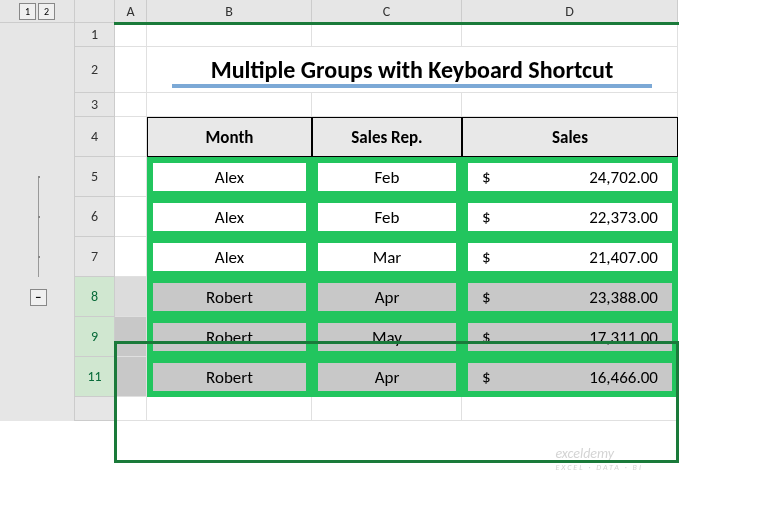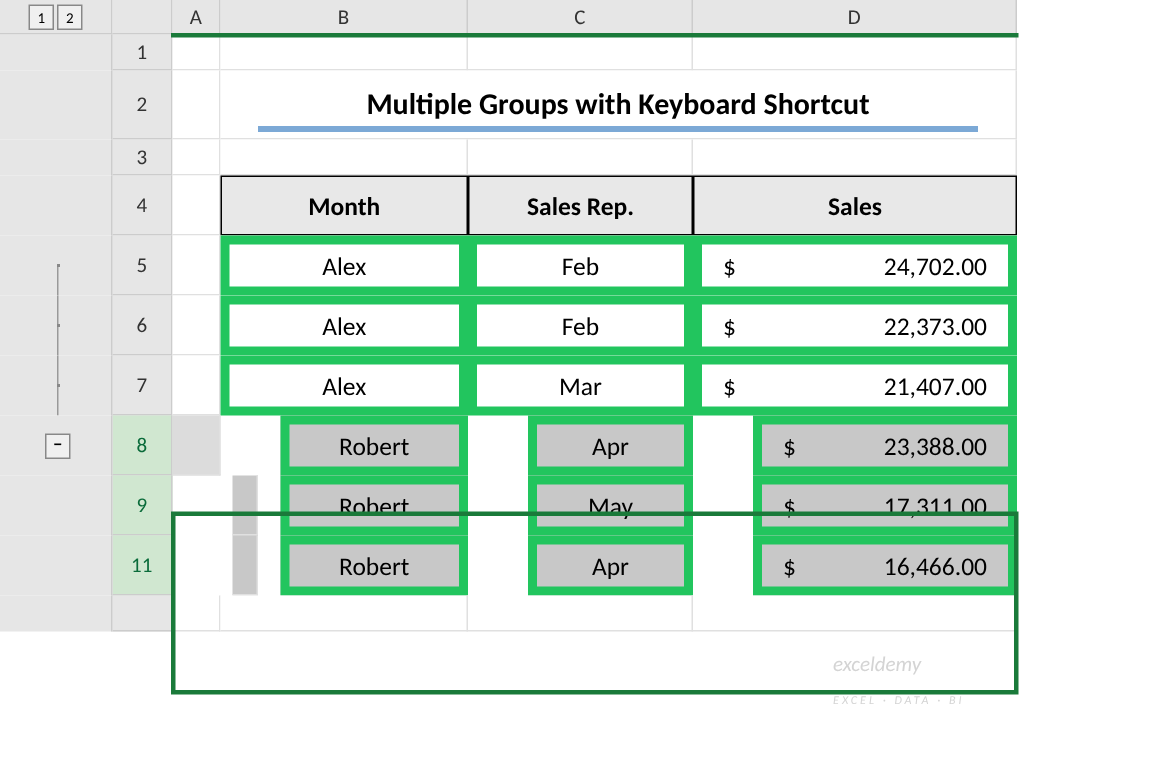--- a/index.html
+++ b/index.html
@@ -95,24 +95,24 @@
   }
   .cell {
     border-right: 1px solid #e0e0e0;
     border-bottom: 1px solid #e0e0e0;
     display: flex;
     align-items: center;
     padding: 0 8px;
     background: #fff;
     position: relative;
   }
-  .cell.sel { background: #c8c8c8; margin-left: 40px; }
+  .cell.sel { background: #c8c8c8; }
   .cell.selA { background: #dcdcdc; }
   .title {
-    font-size: 20px;
+    font-size: 24px;
     font-weight: bold;
     justify-content: center;
     position: relative;
   }
   .title::after {
     content: "";
     position: absolute;
     bottom: 4px;
     left: 25px;
     right: 25px;
@@ -143,21 +143,21 @@
   }
   .watermark {
     position: absolute;
     bottom: 48px;
     right: 124px;
     color: #d4d4d4;
     font-size: 14px;
     font-style: italic;
     z-index: 5;
   }
-  .watermark .sub { font-size: 8px; letter-spacing: 2px; display:block; text-align:center;margin-top:11px;}
+  .watermark .sub { font-size: 8px; letter-spacing: 2px; display:block; text-align:center;}
 </style>
 </head>
 <body>
 
 <div class="grid">
 
   <div class="outline-header">
     <div class="outline-btn">1</div>
     <div class="outline-btn">2</div>
   </div>

